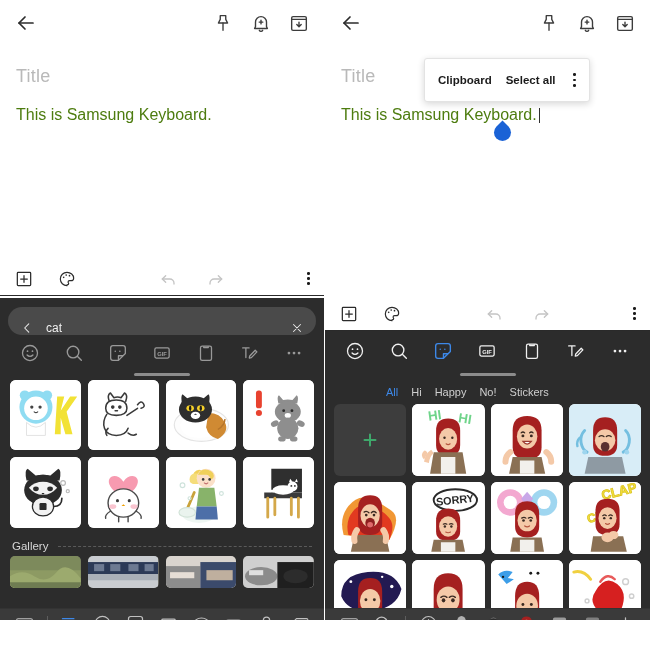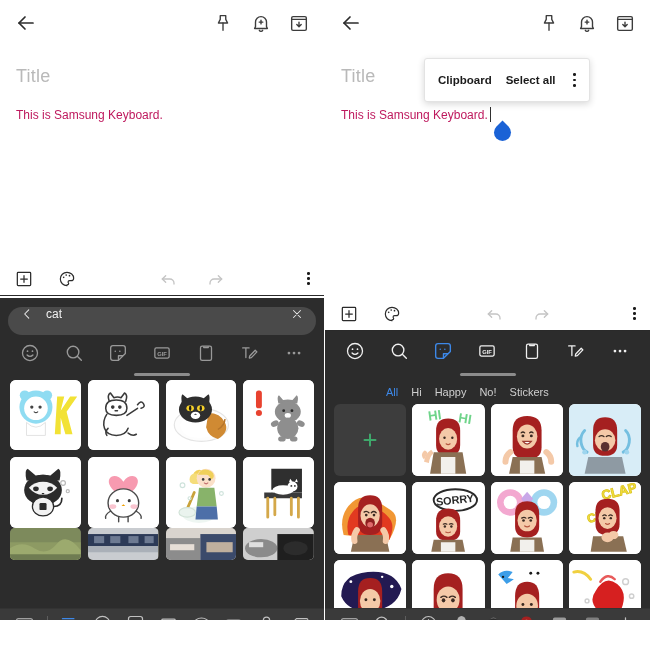--- a/index.html
+++ b/index.html
@@ -23,21 +23,21 @@
   .appbar .ic { margin-left: 16px; }
   .appbar .back { margin-left:0; width:24px; height:24px; }
 
   
   .note-body { padding: 20px 16px 0 16px; position:relative; }
   .note-title {
     font-size: 18px; color:#b9b9b9; letter-spacing:.2px;
     margin-bottom: 18px; font-weight:400;
   }
   .note-text {
-    font-size: 12px; color:#be185d; line-height:1.3;
+    font-size: 16px; color:#4d7c0f; line-height:1.3;
     position:relative; display:inline-block;
   }
   .caret {
     display:inline-block; width:1.5px; height:15px; background:#303030;
     vertical-align:-3px; margin-left:2px;
   }
   .handle {
     position:absolute; width:17px; height:17px; background:#1a62d6;
     border-radius: 0 50% 50% 50%;
     transform: rotate(45deg);
@@ -64,21 +64,21 @@
   .edit-toolbar .et-ic { width:20px; height:20px; display:flex; align-items:center; justify-content:center; }
   .et-more { display:flex; flex-direction:column; gap:2.5px; align-items:center; }
   .et-more i { width:2.7px; height:2.7px; background:#1b1b1b; border-radius:50%; display:block; }
 
   
   .kb { position:absolute; left:0; right:0; bottom:0; background:#2c2c2c; }
 
   .searchrow { padding:9px 8px 0 8px; }
   .searchbar {
     height:28px; background:#4a4a4a; border-radius:14px;
-    display:flex; align-items:flex-start; padding:0 12px; gap:12px;
+    display:flex; align-items:flex-end; padding:0 12px; gap:12px;
   }
   .searchbar .q { flex:1; font-size:12px; color:#f0f0f0; }
 
   .iconrow { height:36px; display:flex; align-items:center; justify-content:space-around; padding:0 8px; }
   .iconrow .kic { width:22px; height:22px; display:flex; align-items:center; justify-content:center; opacity:.62; }
   .iconrow .kic.active { opacity:1; }
   .grabber { display:flex; justify-content:center; padding: 2px 0 4px 0; }
   .grabber span { width:56px; height:2.5px; background:#8c8c8c; border-radius:2px; display:block; }
 
   
@@ -391,20 +391,24 @@
               <ellipse cx="34" cy="28" rx="9" ry="4" fill="#fff"></ellipse>
               <circle cx="42" cy="25" r="4.2" fill="#fff"></circle>
               <path d="M39 21.5l1-3 2 2.5M44 21l1.5-2.6 1 3" fill="#fff"></path>
               <circle cx="41" cy="24.5" r=".8" fill="#333"></circle>
               <circle cx="44" cy="24.5" r=".8" fill="#333"></circle>
               <path d="M26 29q-6 0-6-5" stroke="#fff" stroke-width="2" fill="none" stroke-linecap="round"></path>
             </svg>
         </div>
       </div>
 
+      <div class="sec-head" style="margin-top:6px">
+        <span class="sec-title">Gallery</span>
+        <span class="dots"></span>
+      </div>
 
       <div class="grid">
         <div class="galtile">
           <svg viewBox="0 0 70 34" preserveAspectRatio="none">
               <rect width="70" height="34" fill="#7d8a5c"></rect>
               <path d="M0 14h70v20H0z" fill="#8d9a63"></path>
               <path d="M0 20q12-8 24 0t22-4 24 6v12H0z" fill="#9caa6e"></path>
               <path d="M0 26h70v8H0z" fill="#6f7c52"></path>
             </svg>
         </div>

